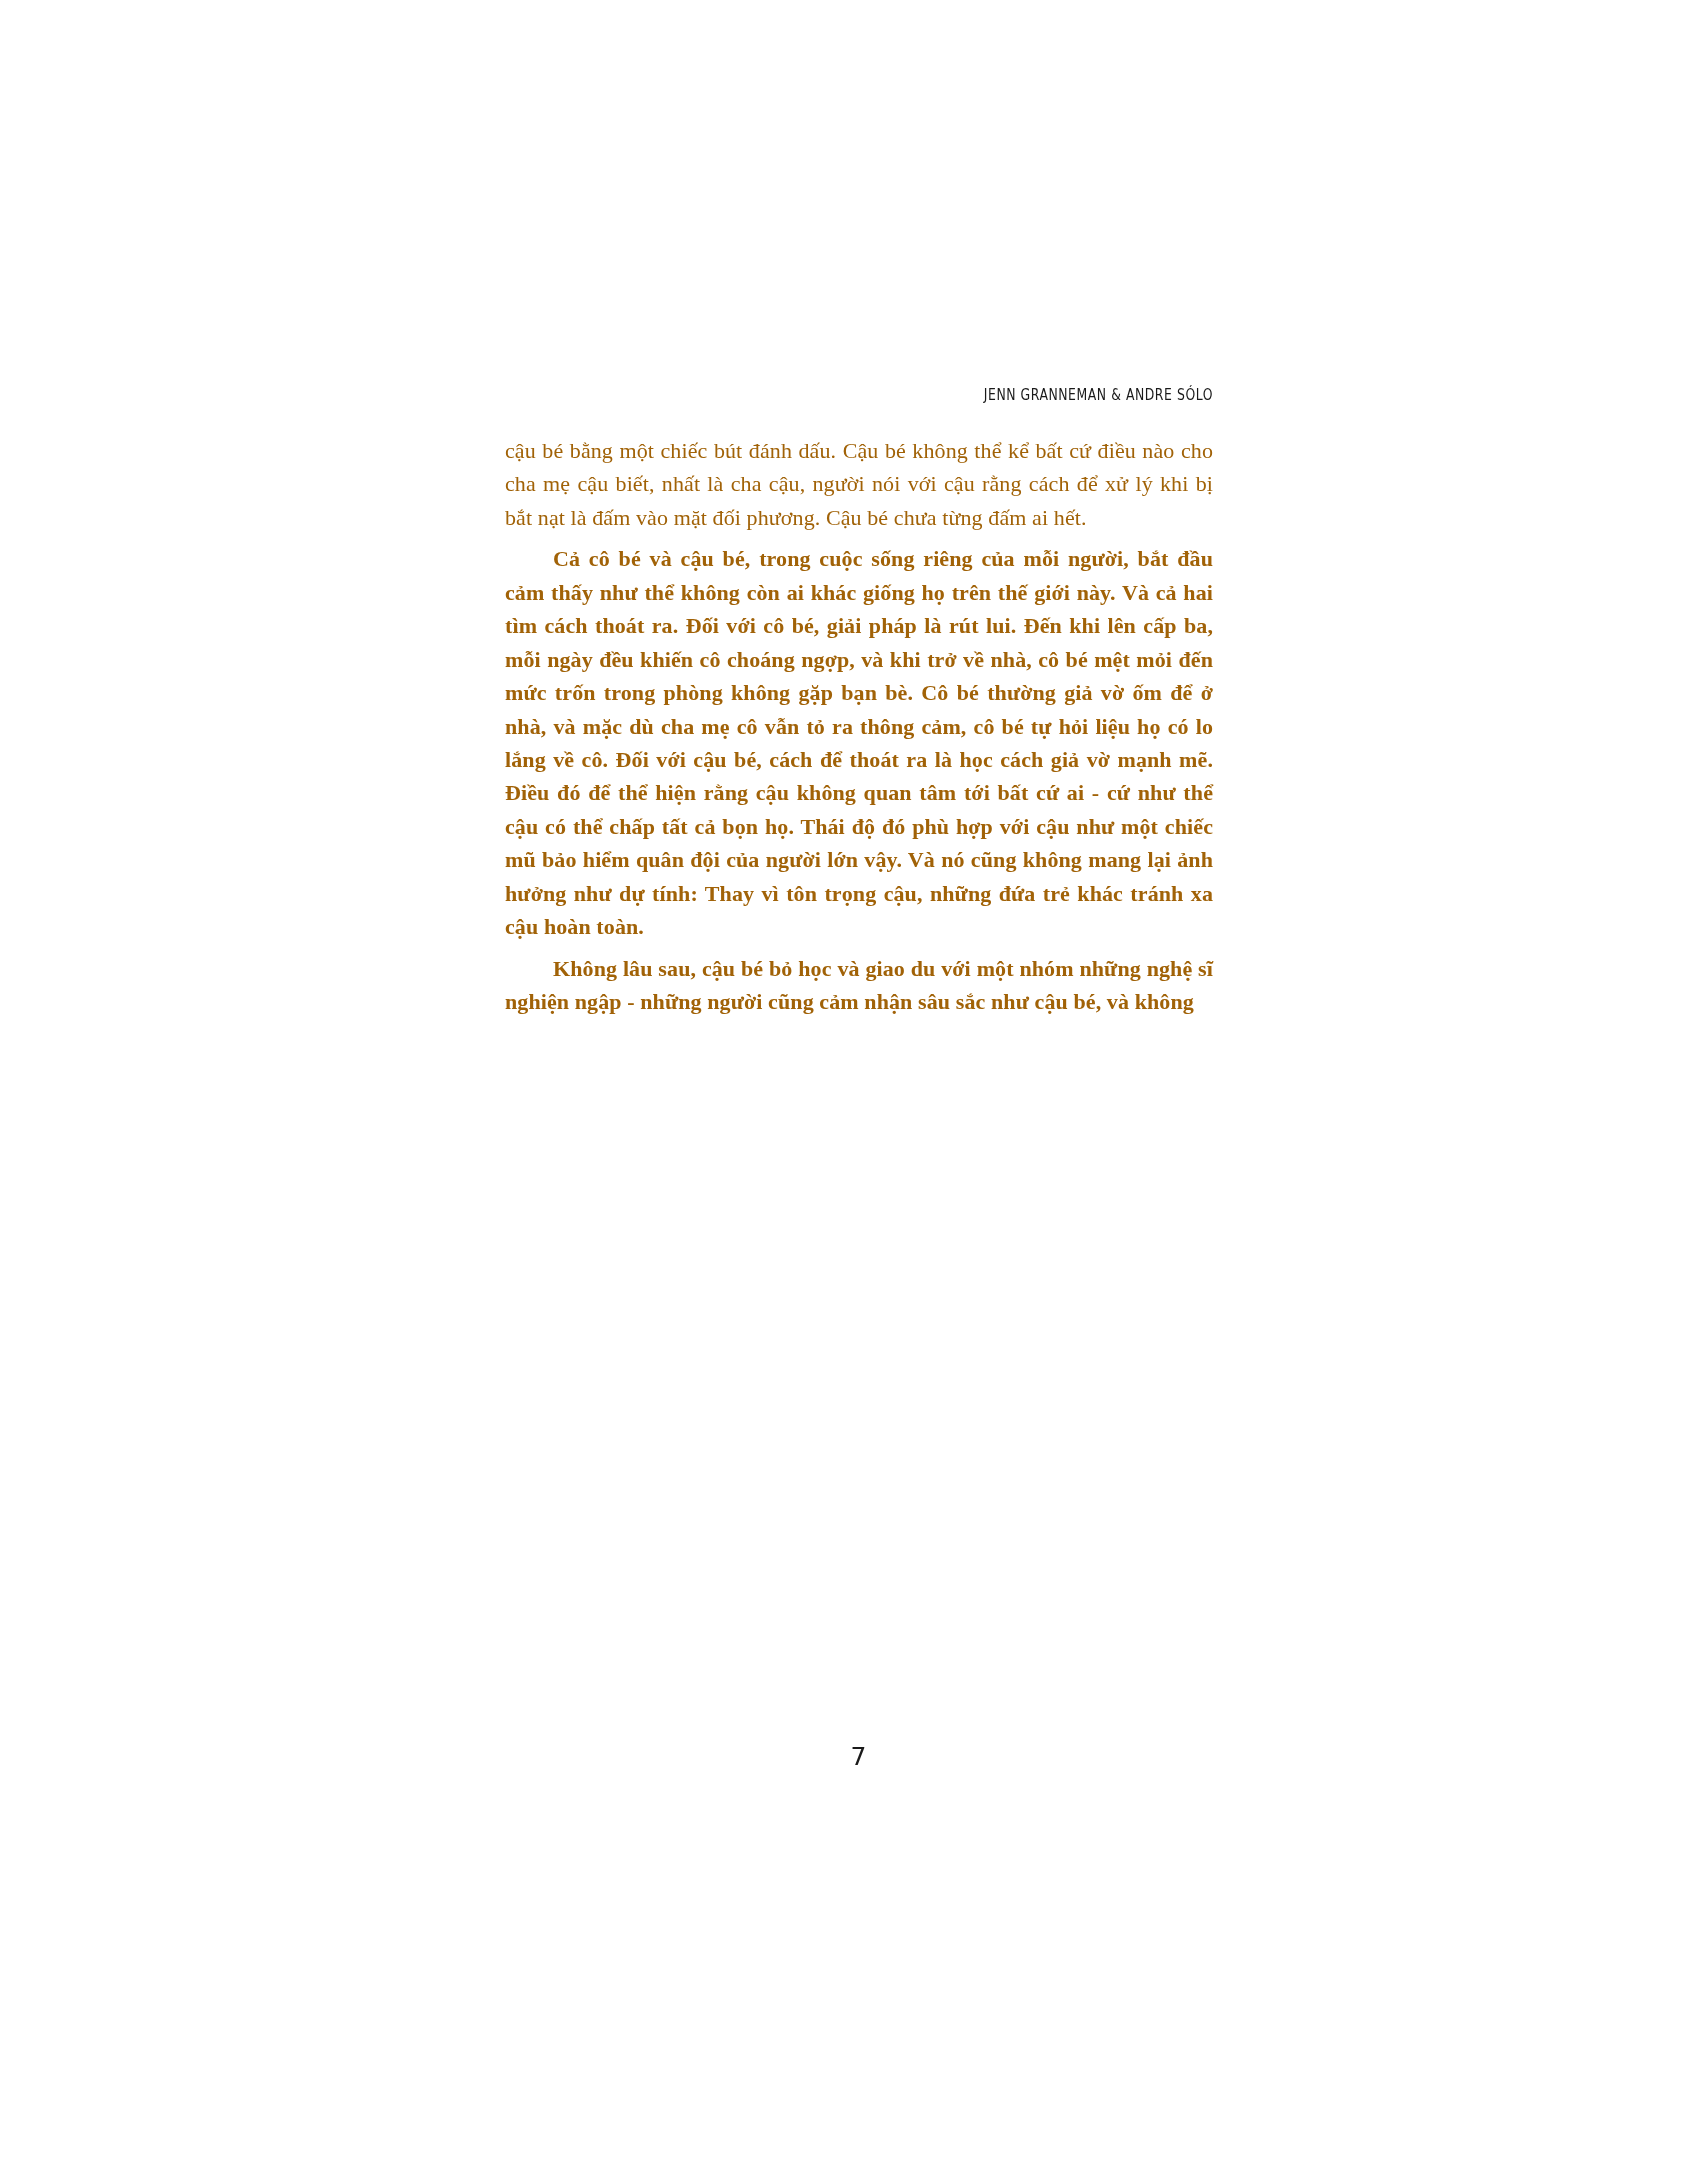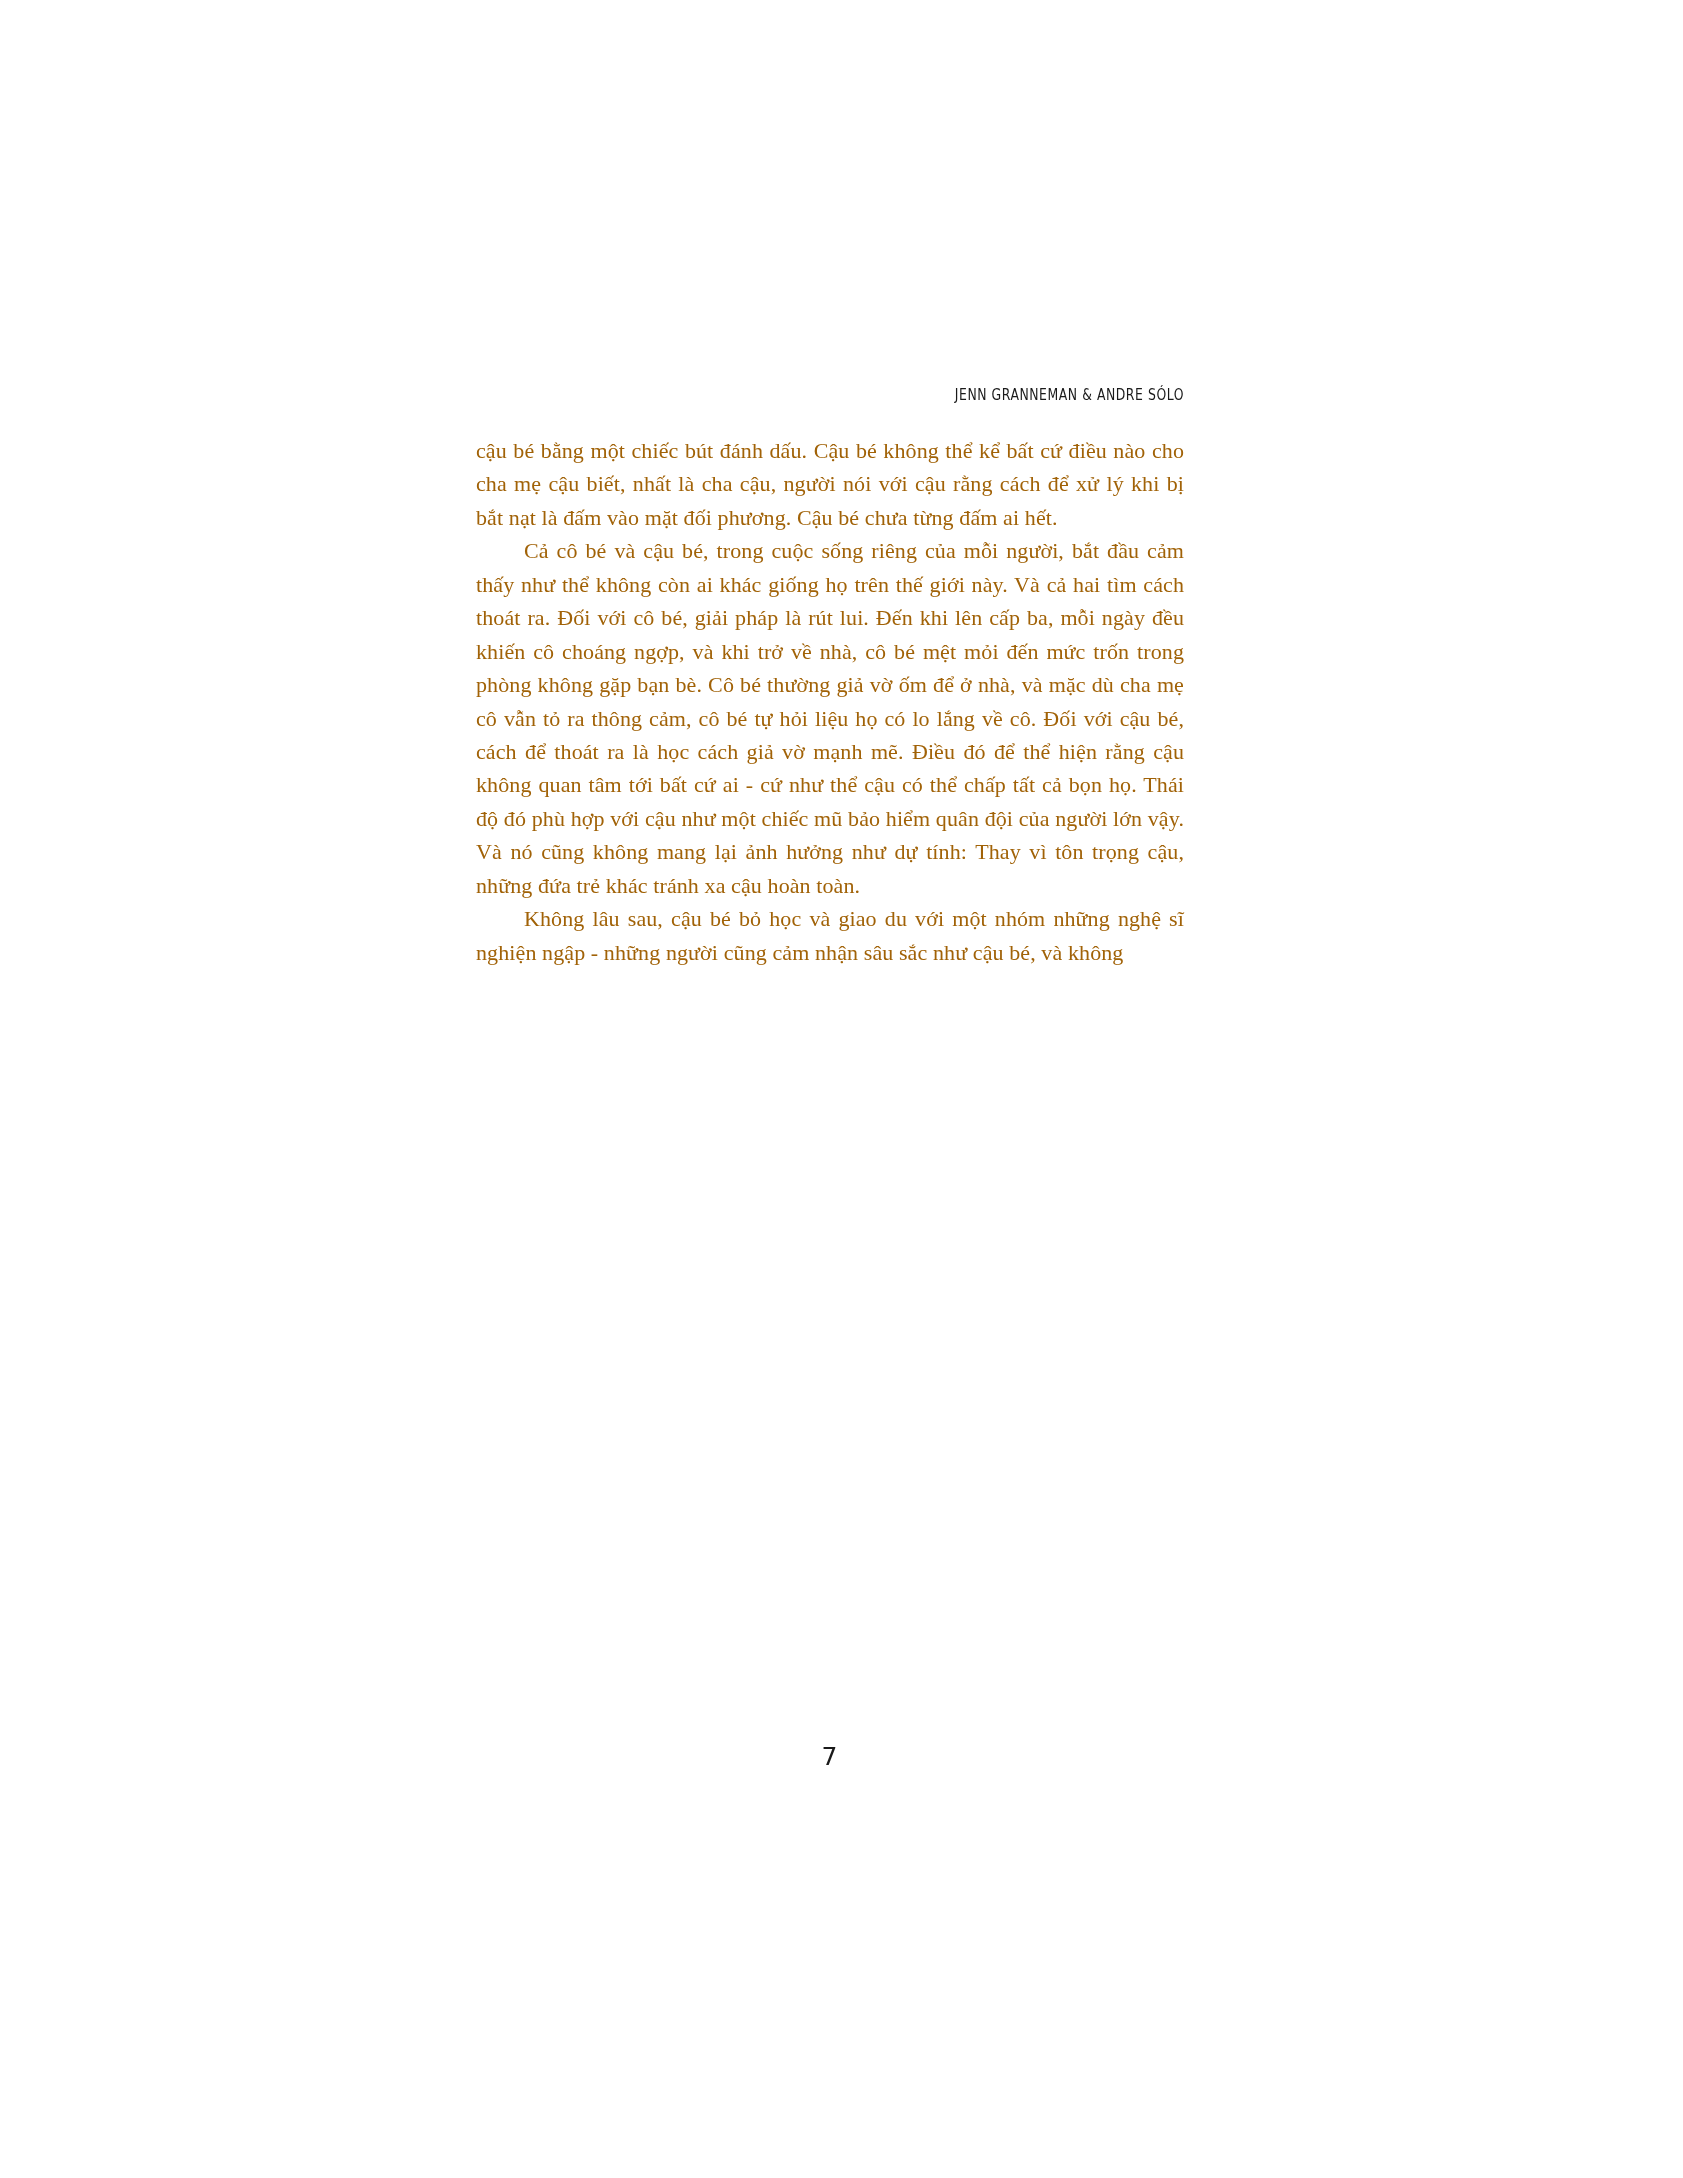--- a/index.html
+++ b/index.html
@@ -18,21 +18,21 @@
 
   .page {
     position: relative;
     width: 1683px;
     height: 2178px;
     box-sizing: border-box;
   }
 
   .content-column {
     position: absolute;
-    left: 476px;
+    left: 505px;
     top: 386px;
     width: 708px;
   }
 
   .running-head {
     font-family: "DejaVu Sans", sans-serif;
     font-size: 15px;
     letter-spacing: 0.6px;
     color: #1a1a1a;
     text-align: right;
@@ -55,21 +55,22 @@
 
   .body-text p.continued {
     text-indent: 0;
   }
 
   .body-text p.indented {
     text-indent: 48px;
   }
 
   .body-text p + p {
-    margin-top: 0px;
+    margin-top: 8px;
+    font-weight: bold;
   }
 
   .folio {
     position: absolute;
     left: 0;
     width: 708px;
     top: 1356px;
     text-align: center;
     font-family: "DejaVu Sans", sans-serif;
     font-size: 25px;

